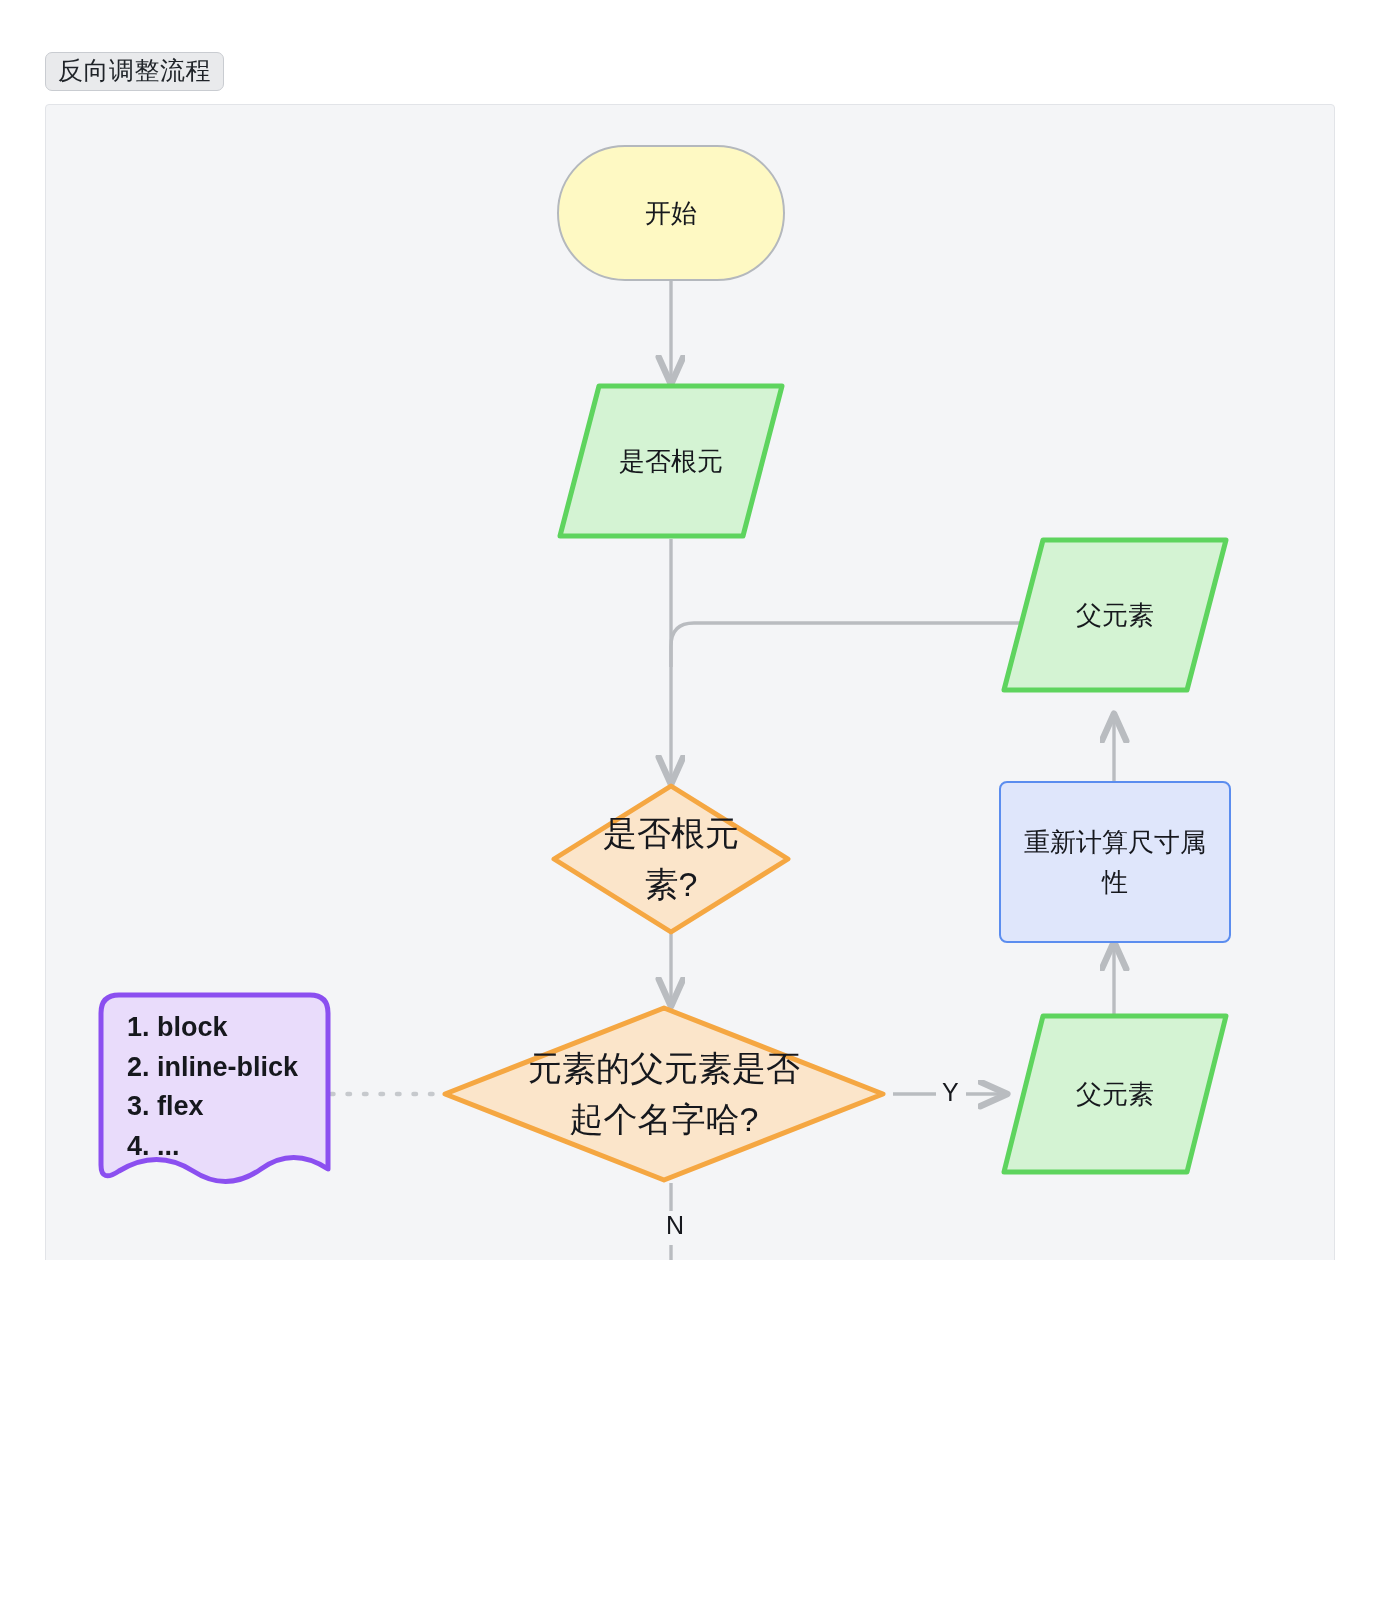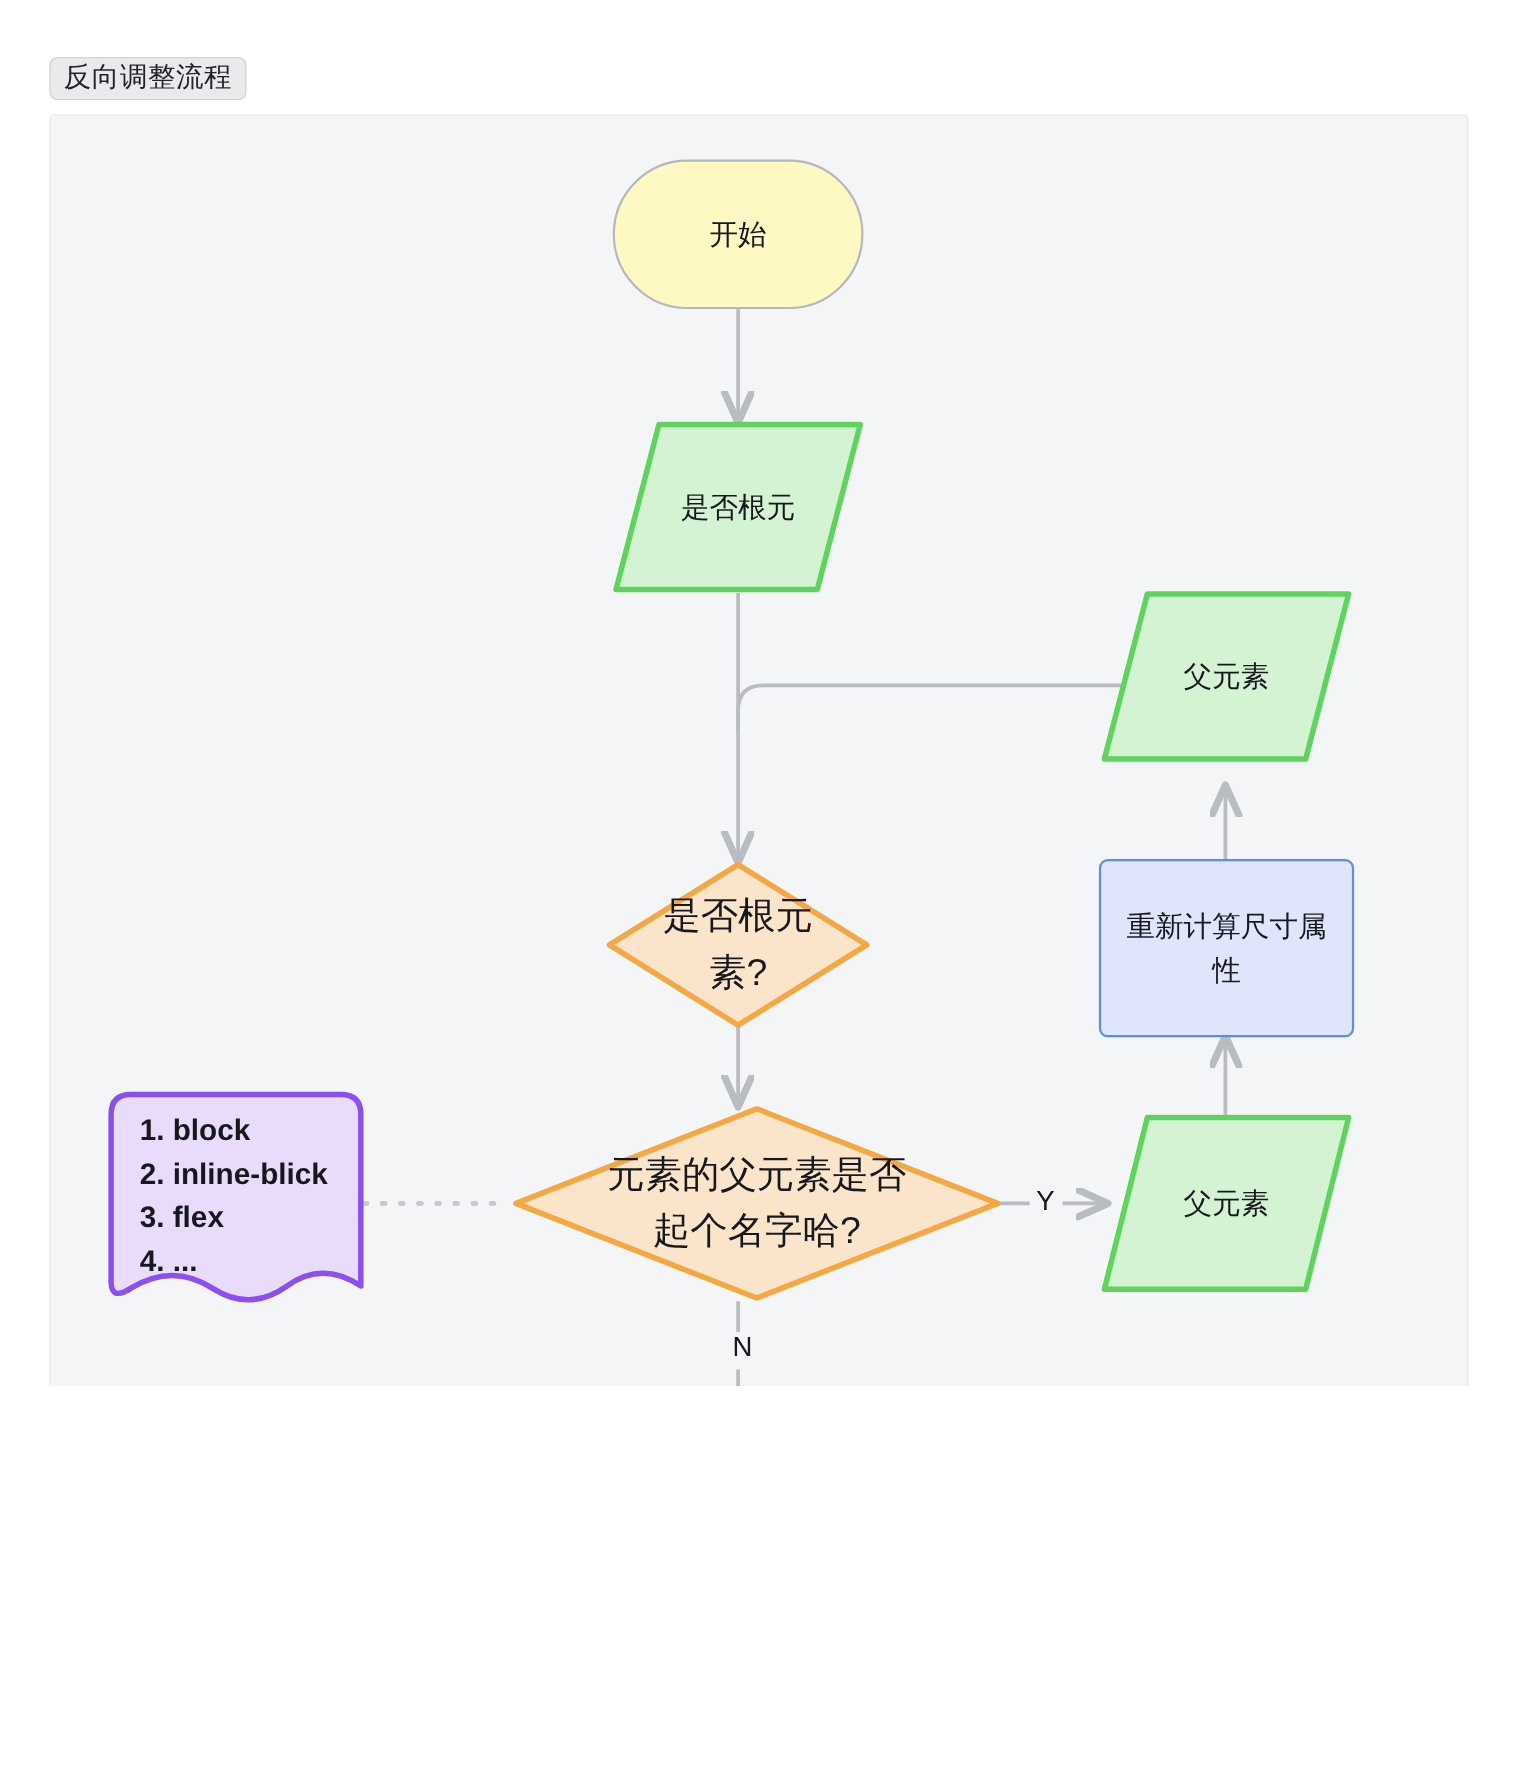--- a/index.html
+++ b/index.html
@@ -209,21 +209,21 @@
           <div>是否根元</div>
           <div>素?</div>
         </div>
       </div>
     </div>
 
     <div class="node process" style="left:953px; top:676px; width:232px; height:162px;">
       <span>重新计算尺寸属性</span>
     </div>
 
-    <div class="dia-wrap" style="left:420px; top:900px; width:444px; height:178px;">
+    <div class="dia-wrap" style="left:396px; top:900px; width:444px; height:178px;">
       <svg width="444" height="178" viewBox="0 0 444 178" xmlns="http://www.w3.org/2000/svg">
         <polygon points="222,3 441,89 222,175 3,89" fill="#fbe5ca" stroke="#f5a742" stroke-width="5" stroke-linejoin="round"></polygon>
       </svg>
       <div class="dia-label">
         <div>
           <div>元素的父元素是否</div>
           <div>起个名字哈?</div>
         </div>
       </div>
     </div>

